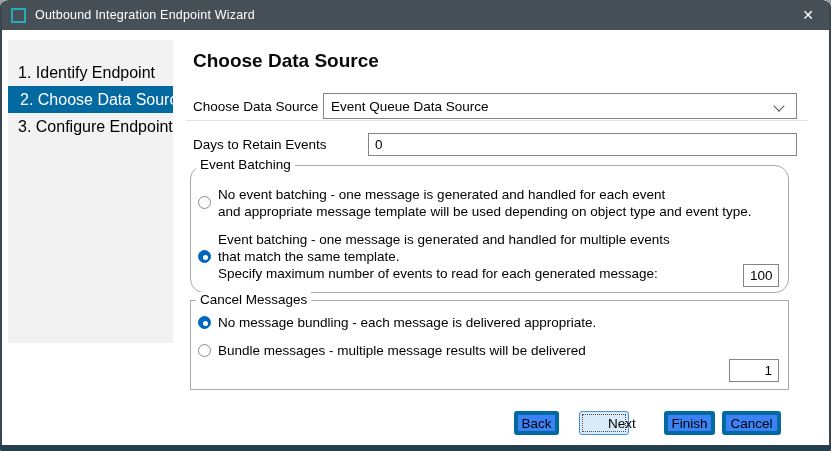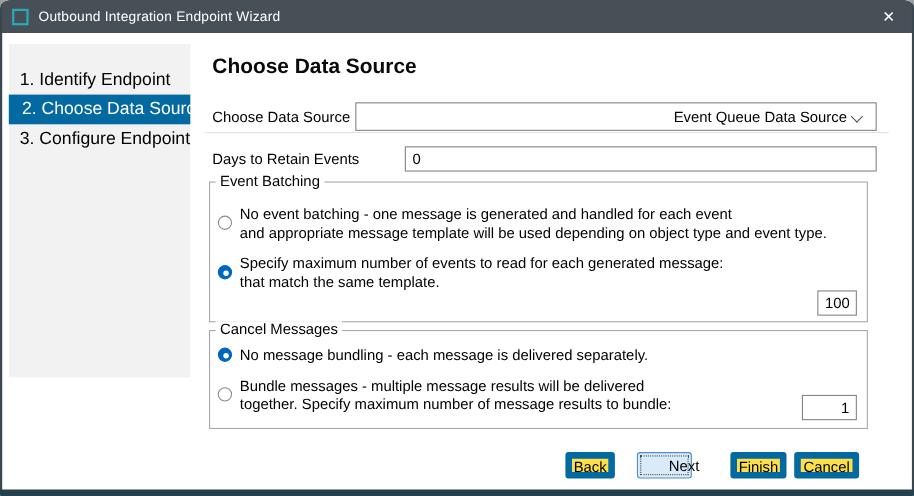--- a/index.html
+++ b/index.html
@@ -82,21 +82,20 @@
   .lbl-days { left:193px; top:137px; }
 
   .select {
     position:absolute; left:323px; top:93px;
     width:474px; height:26px;
     border:1px solid #848484;
     background:#fff;
     display:flex; align-items:center;
     padding:0 26px 0 7px;
     font-size:13.5px;
-    justify-content:flex-end;
   }
   .select .chev {
     position:absolute; right:13px; top:8px;
     width:8px; height:8px;
     border-right:1.4px solid #555;
     border-bottom:1.4px solid #555;
     transform:rotate(45deg);
   }
   .separator {
     position:absolute; left:186px; top:120px;
@@ -114,21 +113,21 @@
   }
   .days-input { left:368px; top:133px; width:429px; height:23px; }
 
   
   .group {
     position:absolute;
     left:190px; width:599px;
     border:1px solid #a9a9a9;
     background:#fff;
   }
-  .group1 { top:165px; height:128px; padding:20px 10px 0 4px; }
+  .group1 { top:165px; height:128px; padding:20px 10px 0 4px;border-radius:14px; }
   .group2 { top:300px; height:90px;  padding:13px 10px 0 4px; }
   .legend {
     position:absolute; top:-9px; left:5px;
     background:#fff; padding:0 4px;
     font-size:13.5px; color:#000;
   }
   .opt {
     position:relative;
     padding-left:23px;
     font-size:13.5px; line-height:17px; color:#000;
@@ -151,22 +150,22 @@
     text-align:right;
     padding-right:5px;
   }
   .input-1000 { left:auto; right:9px; bottom:5px; width:36px; height:23px; position:absolute; }
   .input-1    { left:auto; right:9px; bottom:7px; width:50px; height:23px; position:absolute;
                 color:#9f9f9f; border-color:#c6c6c6; }
 
   
   .btn {
     position:absolute; top:411px; height:24px;
-    background:#fde047;
-    border:6px solid #0369a1;
+    background:#3b82f6;
+    border:4px solid #0369a1;
     border-radius:3px;
     font-family:"Liberation Sans", sans-serif;
     font-size:13.5px; color:#000;
     text-align:center;
     padding:0;
   }
   .btn-back   { left:514px; width:45px; }
   .btn-next   { left:579px; width:50px;
                 background:#d9eaf8; border:1px solid #4a90d2;
                 outline:1px dotted #4e4e4e; outline-offset:-4px;padding-left:28px; }
@@ -207,39 +206,39 @@
     <span class="legend">Event Batching</span>
 
     <div class="opt">
       <span class="radio"></span>
       <div>No event batching - one message is generated and handled for each event</div>
       <div>and appropriate message template will be used depending on object type and event type.</div>
     </div>
 
     <div class="opt">
       <span class="radio checked"></span>
+      <div>Event batching - one message is generated and handled for multiple events</div>
+      <div>that match the same template.</div>
       <div>Specify maximum number of events to read for each generated message:</div>
-      <div>that match the same template.</div>
     </div>
 
     <input class="textbox num-input input-1000" value="1000" style="">
   </div>
 
   <div class="group group2">
     <span class="legend">Cancel Messages</span>
 
     <div class="opt">
       <span class="radio checked"></span>
-      <div>No message bundling - each message is delivered separately.</div>
+      <div>No message bundling - each message is delivered appropriate.</div>
     </div>
 
     <div class="opt">
       <span class="radio"></span>
       <div>Bundle messages - multiple message results will be delivered</div>
-      <div>together. Specify maximum number of message results to bundle:</div>
     </div>
 
     <input class="textbox num-input input-1" value="1" style="">
   </div>
 
   <button class="btn btn-back">Back</button>
   <button class="btn btn-next">Next</button>
   <button class="btn btn-finish">Finish</button>
   <button class="btn btn-cancel">Cancel</button>
 

